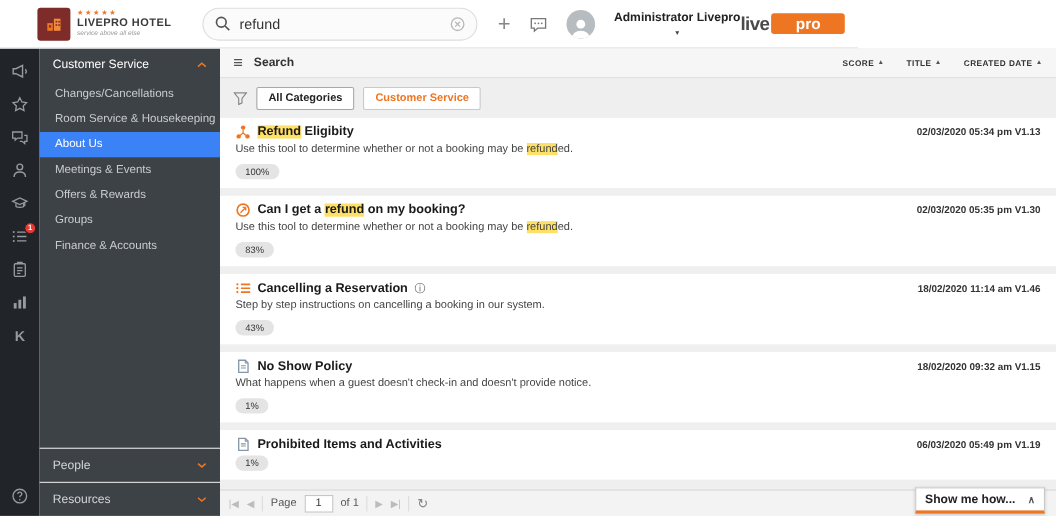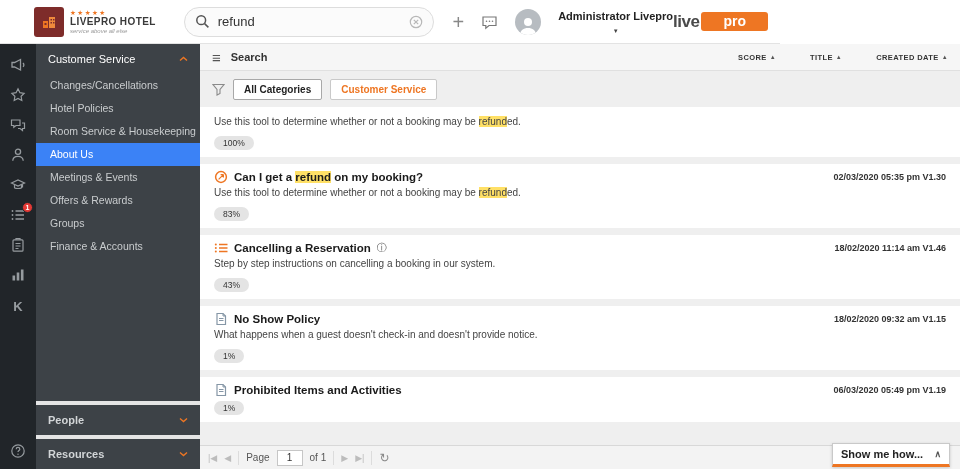--- a/index.html
+++ b/index.html
@@ -38,33 +38,33 @@
   .rail-spacer { flex: 1; }
   .badge { position: absolute; top: -5px; right: -7px; background: #e53935; color: #fff; font-size: 7px; font-weight: bold;
            min-width: 11px; height: 11px; border-radius: 6px; display: flex; align-items: center; justify-content: center;
            border: 1px solid #212529; padding: 0 2px; }
 
   
   .menu { position: absolute; top: 44px; left: 36px; width: 164px; bottom: 0; background: #3d4247;
           display: flex; flex-direction: column; color: #c9ccce; font-size: 10.5px; z-index: 4; }
   .menu-section-header { display: flex; align-items: center; justify-content: space-between; padding: 9px 12px;
                          color: #fff; font-size: 11px; cursor: pointer; }
-  .menu-section-header.bottom { border-top: 4px solid #e5e5e5; color: #d2d5d7; font-weight: bold; }
+  .menu-section-header.bottom { border-top: 1px solid #e5e5e5; color: #d2d5d7; }
   .menu-item { padding: 5px 12px 6px 14px; cursor: pointer; white-space: nowrap; }
   .menu-item.active { background: #3b82f6; color: #fff; }
   .menu-bottom { margin-top: auto; }
 
   
   .content { position: absolute; top: 44px; left: 200px; right: 0; bottom: 0; background: #efefef;
              display: flex; flex-direction: column; }
   .toolbar { height: 27px; background: #f6f6f6; border-bottom: 1px solid #e0e0e0; display: flex; align-items: center;
              padding: 0 12px; gap: 10px; flex: none; }
   .hamburger { font-size: 15px; color: #555; cursor: pointer; line-height: 1; }
   .toolbar-title { font-size: 11px; font-weight: bold; color: #333; }
-  .sort-group { margin-left: auto; display: flex; gap: 34px; align-items: flex-end; }
+  .sort-group { margin-left: auto; display: flex; gap: 20px; align-items: flex-end; }
   .sort-item { font-size: 7.5px; color: #333; font-weight: bold; letter-spacing: .4px; display: flex; gap: 3px; align-items: center; cursor: pointer; }
   .sort-arrow { font-size: 6px; color: #555; }
 
   .filter-row { display: flex; align-items: center; gap: 8px; padding: 8px 12px 7px; flex: none; }
   .chip { background: #fff; border: 1px solid #c9c9c9; padding: 4px 10px; font-size: 10px; border-radius: 2px; cursor: pointer; white-space: nowrap; }
   .chip.all { font-weight: bold; color: #222; border-color: #a8a8a8; }
   .chip.cat { color: #ee7623; font-weight: bold; }
 
   .results { flex: 1; display: flex; flex-direction: column; gap: 7px; overflow: hidden; }
   .card { background: #fff; padding: 6px 14px 7px; cursor: pointer; }
@@ -226,21 +226,20 @@
 <nav class="menu">
   <div class="menu-section-header">
     <span>Customer Service</span>
     <span>
       <svg width="9" height="6" viewBox="0 0 9 6">
           <path d="M1 4.5L4.5 1.5L8 4.5" fill="none" stroke="#ee7623" stroke-width="1.4"></path>
         </svg>
     </span>
   </div>
   <div class="menu-item">Changes/Cancellations</div>
-  <div class="menu-item">Hotel Policies</div>
   <div class="menu-item">Room Service &amp; Housekeeping</div>
   <div class="menu-item active">About Us</div>
   <div class="menu-item">Meetings &amp; Events</div>
   <div class="menu-item">Offers &amp; Rewards</div>
   <div class="menu-item">Groups</div>
   <div class="menu-item">Finance &amp; Accounts</div>
 
   <div class="menu-bottom">
     <div class="menu-section-header bottom">
       <span>People</span>
@@ -288,20 +287,32 @@
           <path d="M1 1.5h11L8 6.5v4l-3 1.6V6.5z"></path>
         </svg>
     </span>
     <span class="chip all">All Categories</span>
     <span class="chip cat">Customer Service</span>
   </div>
 
   <div class="results">
 
     <div class="card">
+      <div class="card-title-row">
+        <span>
+          <svg width="14" height="14" viewBox="0 0 14 14">
+              <circle cx="7" cy="3" r="2" fill="#ee7623"></circle>
+              <circle cx="3" cy="11" r="2" fill="#ee7623"></circle>
+              <circle cx="11" cy="11" r="2" fill="#ee7623"></circle>
+              <path d="M7 5v3M7 8l-4 3M7 8l4 3" stroke="#ee7623" fill="none" stroke-width="1.1"></path>
+            </svg>
+        </span>
+        <span class="card-title"><span></span><span class="hl">Refund</span><span> Eligibity</span></span>
+        <span class="card-date">02/03/2020 05:34 pm V1.13</span>
+      </div>
       <div class="card-desc"><span>Use this tool to determine whether or not a booking may be </span><span class="hl">refund</span><span>ed.</span></div>
       <span class="score-pill">100%</span>
     </div>
 
     <div class="card">
       <div class="card-title-row">
         <span>
           <svg width="14" height="14" viewBox="0 0 14 14">
               <circle cx="7" cy="7" r="5.4" fill="none" stroke="#ee7623" stroke-width="1.5"></circle>
               <path d="M4.6 9.4L9.4 4.6M9.4 4.6H6.6M9.4 4.6v2.8" stroke="#ee7623" fill="none" stroke-width="1.2"></path>

